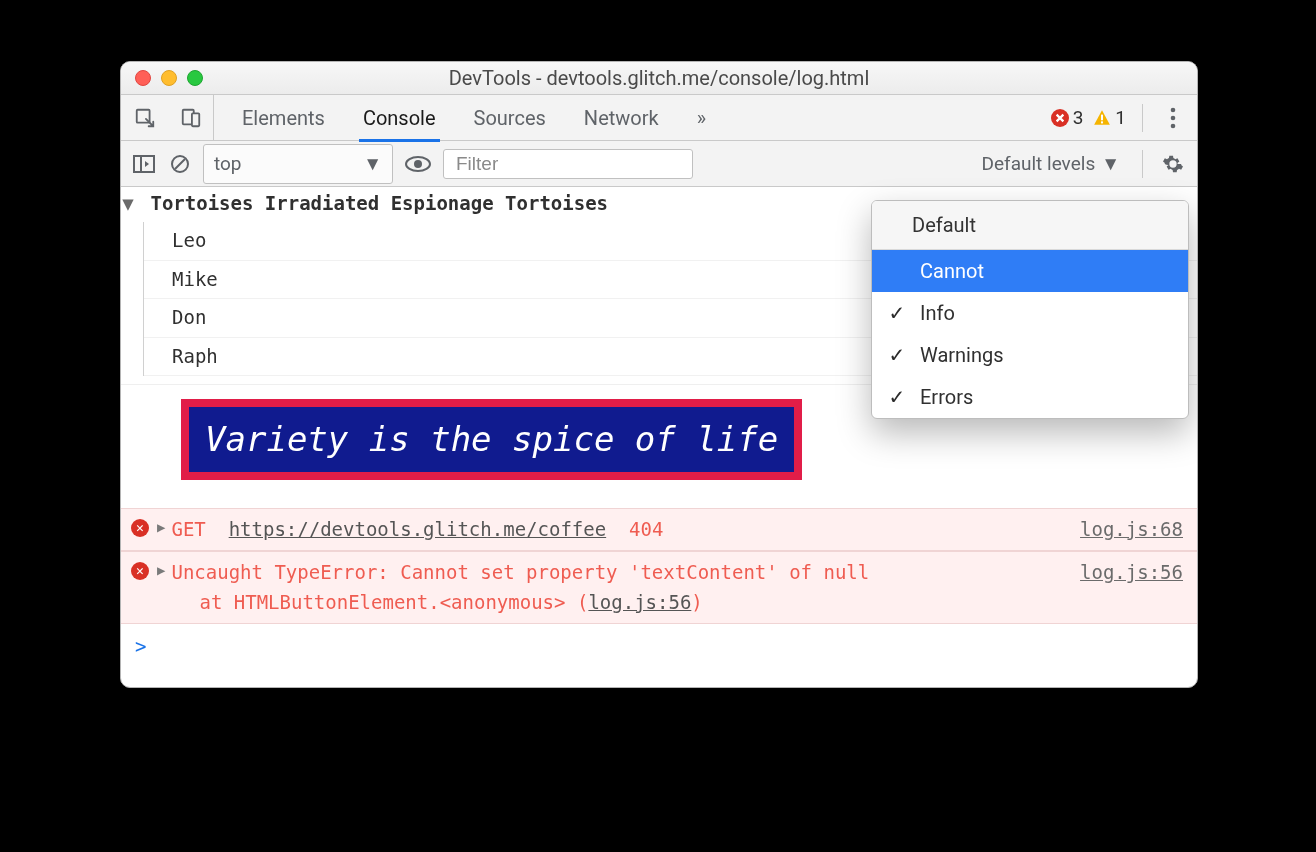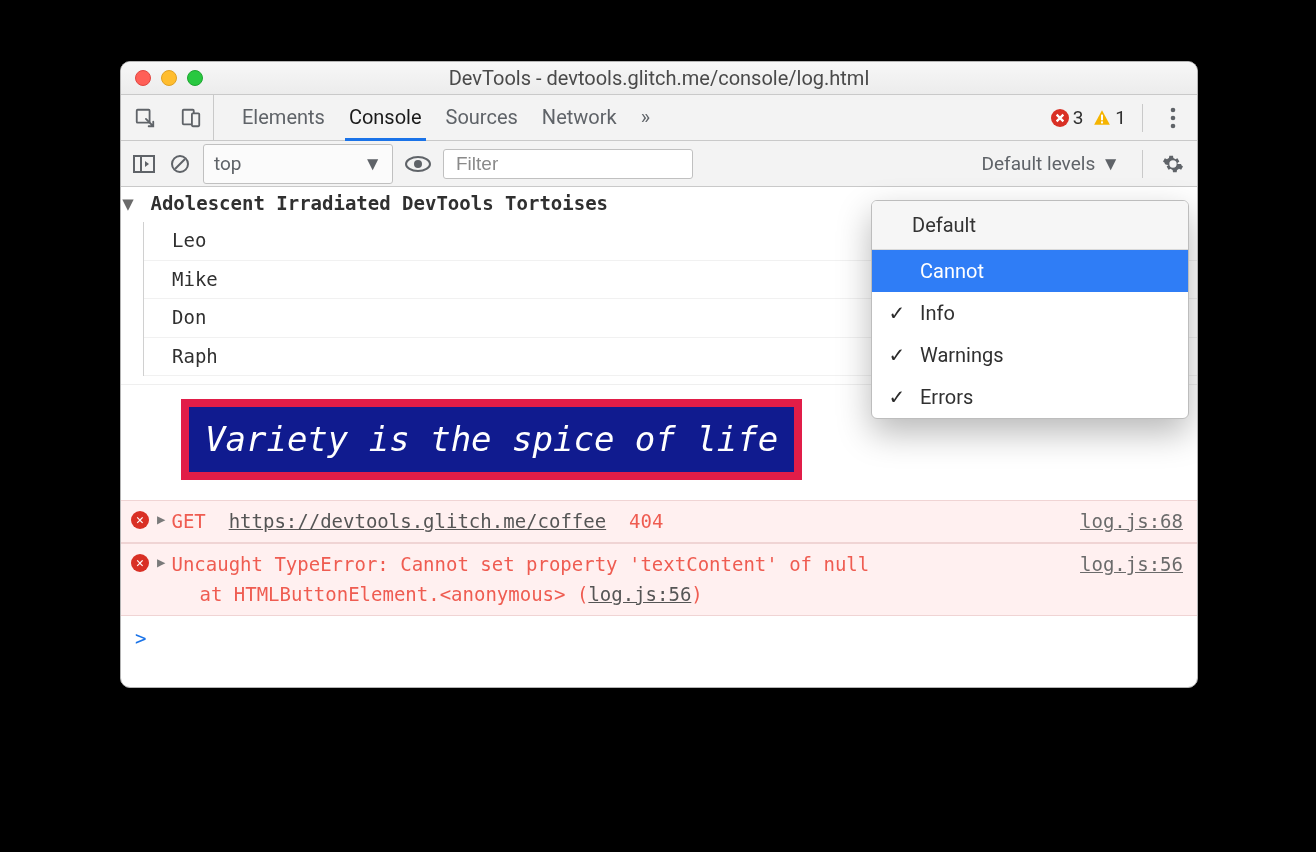--- a/index.html
+++ b/index.html
@@ -72,21 +72,21 @@
   }
   .tabs-left{
     display:flex;align-items:center;gap:14px;padding:0 6px 0 2px;
     border-right:1px solid var(--border);
   }
   .icon-btn{
     display:flex;align-items:center;justify-content:center;
     width:32px;height:46px;
     cursor:pointer;color:#5f6368;
   }
-  .tab-list{display:flex;align-items:flex-end;gap:20px;padding:0 26px;}
+  .tab-list{display:flex;align-items:center;gap:34px;padding:0 26px;}
   .tab{
     font-size:20px;color:#5f6368;
     height:46px;display:flex;align-items:center;
     position:relative;padding:0 2px;cursor:pointer;
   }
   .tab.active{color:#1a1a1a}
   .tab.active::after{
     content:'';position:absolute;left:-2px;right:-2px;bottom:-1px;height:3px;background:var(--tab-blue);
   }
   .tabs-right{margin-left:auto;display:flex;align-items:center;gap:10px;padding-right:2px;}
@@ -126,21 +126,21 @@
     height:calc(100% - 44px - 46px - 46px);
     overflow:hidden;
   }
   .logrow{border-bottom:1px solid #efefef;padding:4px 0 4px 18px;position:relative;}
   .tree{padding:2px 0 0 0;}
   .tree-toggle{color:#6a6a6a;margin-right:4px;display:inline-block;width:14px;text-align:center}
   .group-title{font-weight:700;font-family:var(--mono)}
   .tree-children{border-left:1px solid #d0d0d0;margin:4px 0 8px 22px}
   .tree-child{padding:4px 0 4px 28px;border-bottom:1px solid #f1f1f1;}
   .styled-banner{
-    margin:10px 0 16px 42px;
+    margin:10px 0 24px 42px;
     display:inline-block;
     border:8px solid #e11d48;
     background:#101b8f;
     color:#fff;
     font-style:italic;
     font-size:34px;
     padding:6px 16px;
     font-family:var(--mono);
   }
   .error-row{
@@ -303,21 +303,21 @@
       <svg width="22" height="22" viewBox="0 0 24 24" fill="#5f6368">
           <path d="M12 8a4 4 0 1 0 0 8 4 4 0 0 0 0-8zm9 4a7 7 0 0 1-.1 1.2l2 1.6-2 3.4-2.4-.9a7 7 0 0 1-2.1 1.2l-.4 2.5h-4l-.4-2.5a7 7 0 0 1-2.1-1.2l-2.4.9-2-3.4 2-1.6A7 7 0 0 1 3 12a7 7 0 0 1 .1-1.2l-2-1.6 2-3.4 2.4.9A7 7 0 0 1 7.6 5.5L8 3h4l.4 2.5a7 7 0 0 1 2.1 1.2l2.4-.9 2 3.4-2 1.6c.1.4.1.8.1 1.2z"></path>
         </svg>
     </div>
   </div>
 
   <div class="console">
 
     <div class="tree logrow">
       <span class="tree-toggle">▼</span>
-      <span class="group-title">Adolescent Irradiated DevTools Tortoises</span>
+      <span class="group-title">Tortoises Irradiated Espionage Tortoises</span>
       <div class="tree-children">
         <div class="tree-child">Leo</div>
         <div class="tree-child">Mike</div>
         <div class="tree-child">Don</div>
         <div class="tree-child">Raph</div>
       </div>
     </div>
 
     <div class="logrow" style="border-bottom:none">
       <span class="styled-banner">Variety is the spice of life</span>

